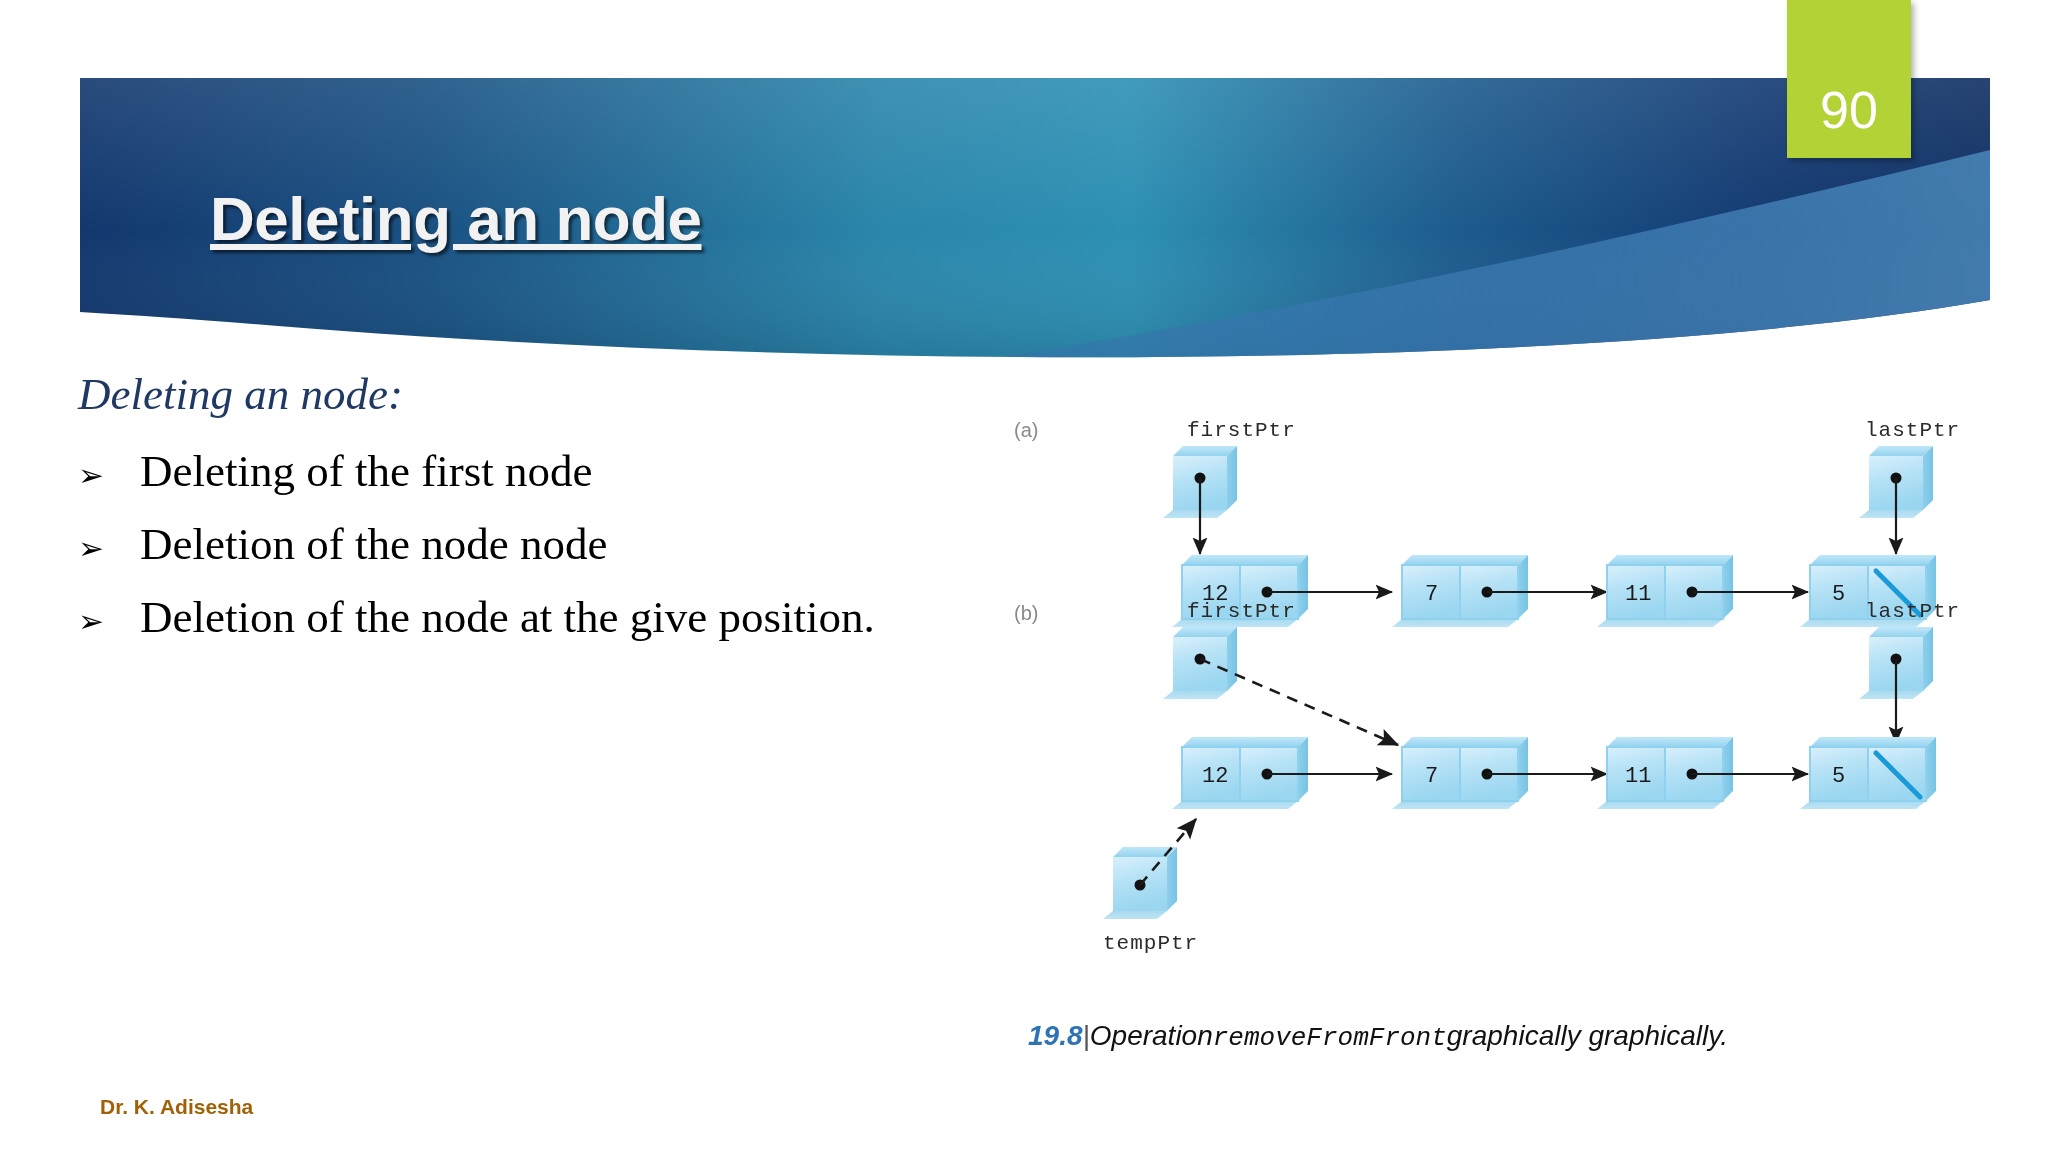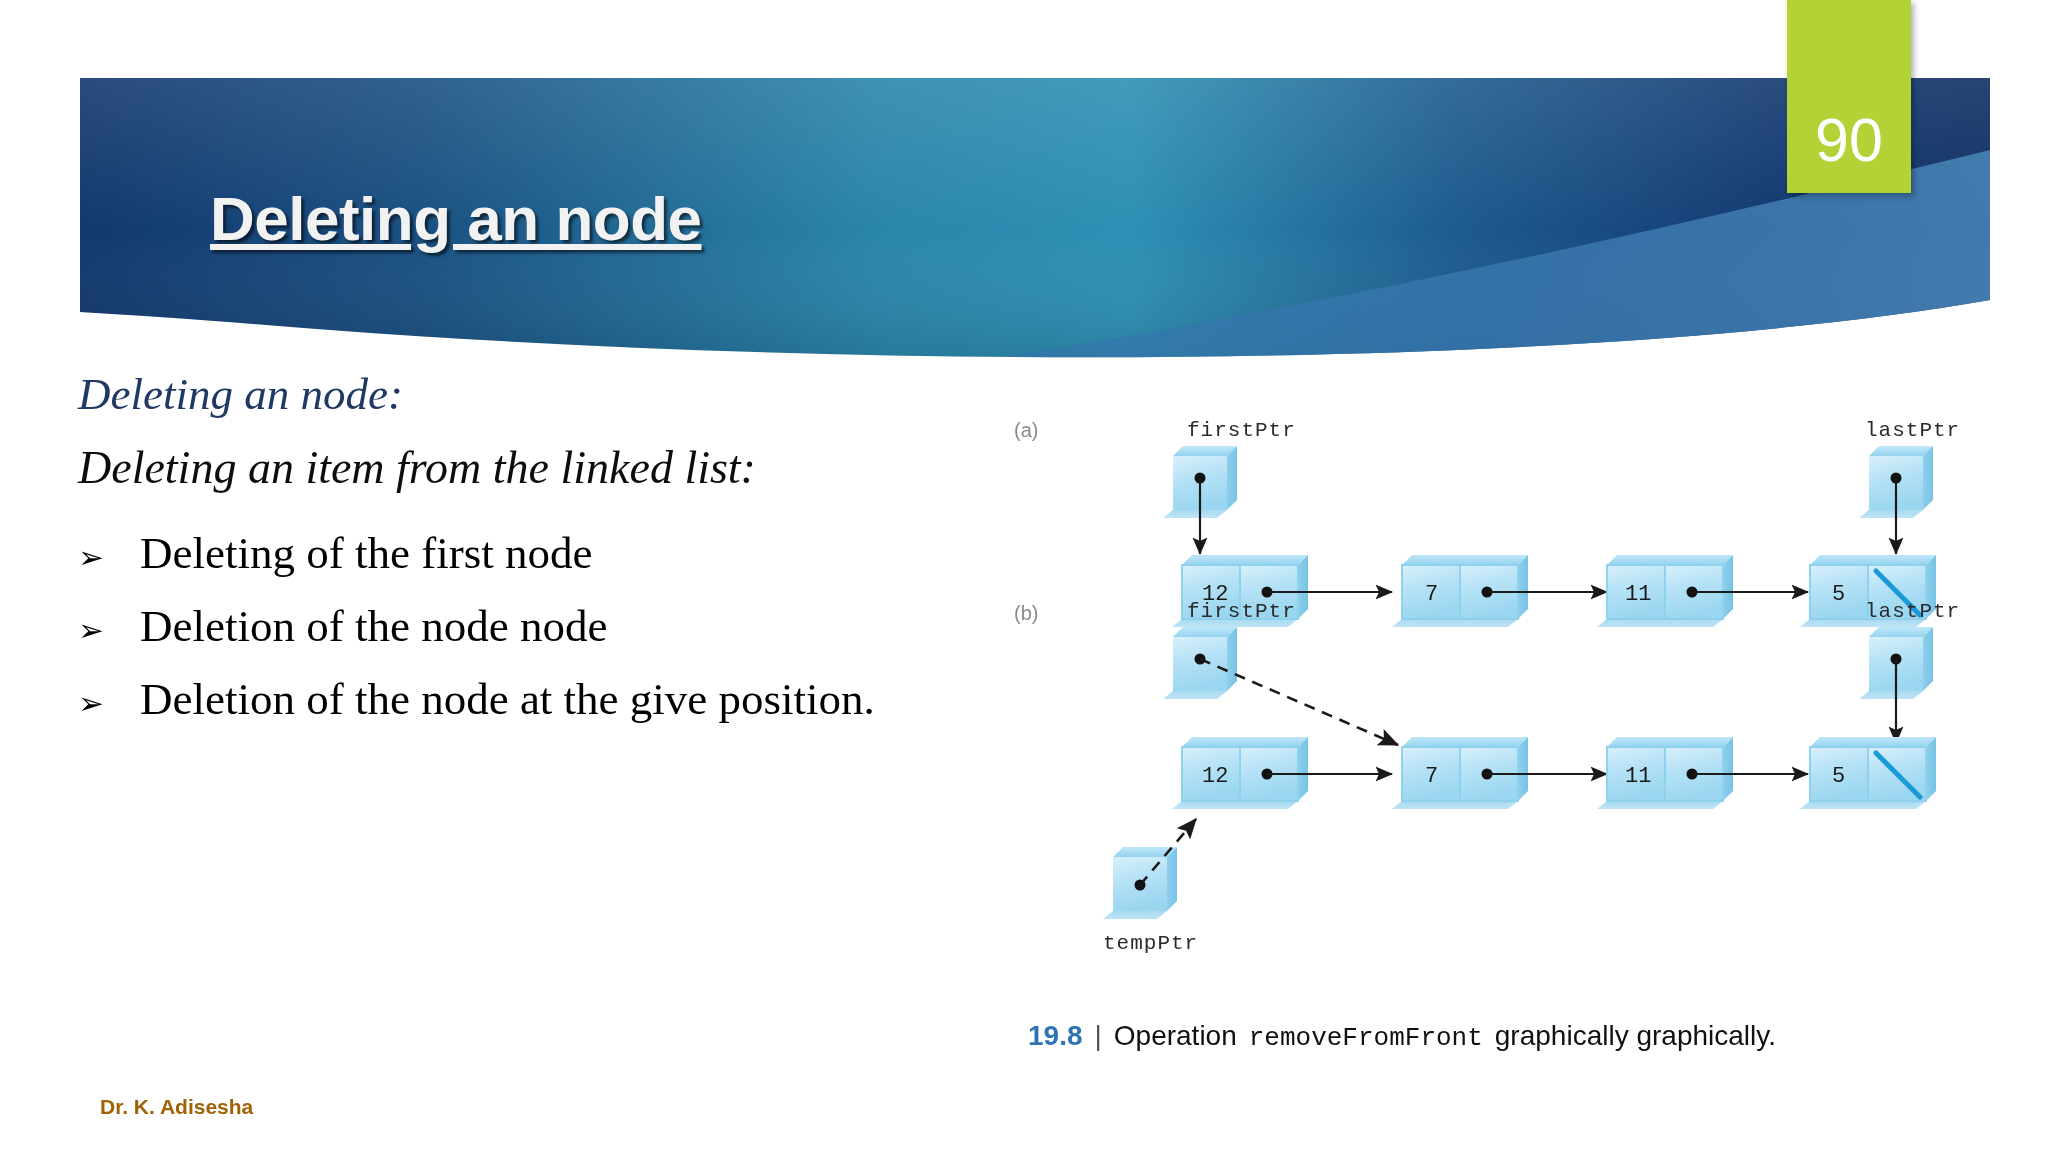--- a/index.html
+++ b/index.html
@@ -46,25 +46,25 @@
     text-shadow: 3px 3px 3px rgba(0,0,0,0.55);
     white-space: nowrap;
     text-decoration: underline;
   }
 
   #slide-number-badge {
     position: absolute;
     left: 1787px;
     top: 0px;
     width: 124px;
-    height: 193px;
+    height: 158px;
     background: #b2d235;
     box-shadow: 3px 3px 6px rgba(0,0,0,0.30);
     color: #ffffff;
-    font-size: 61px;
+    font-size: 52px;
     font-weight: 300;
     display: flex;
     align-items: flex-end;
     justify-content: center;
     padding-bottom: 18px;
     box-sizing: border-box;
   }
 
   
   #body-text {
@@ -122,21 +122,21 @@
   #figure-caption {
     position: absolute;
     left: 1028px;
     top: 1020px;
     font-family: "Liberation Sans", sans-serif;
     font-size: 28px;
     color: #111111;
     white-space: nowrap;
     display: flex;
     align-items: baseline;
-    gap: 12px;
+    font-style: italic;
   }
   #figure-caption .fig-num {
     color: #2e74b5;
     font-weight: bold;
   }
   #figure-caption .fig-sep {
     color: #555555;
   }
   #figure-caption .fig-mono {
     font-family: "Liberation Mono", monospace;
@@ -199,21 +199,20 @@
   </div>
 
   <div id="page-title">Deleting an node</div>
 
   <div id="slide-number-badge">90</div>
 
   <div id="body-text">
 
     <div class="heading-line">Deleting an node:</div>
 
-    <div class="heading-line dark">Deleting an item from the linked list:</div>
 
     <div class="bullet-row">
       <span class="bullet-marker">➢</span>
       <span class="bullet-text">Deleting of the first node</span>
     </div>
 
     <div class="bullet-row">
       <span class="bullet-marker">➢</span>
       <span class="bullet-text">Deletion of the node node</span>
     </div>

